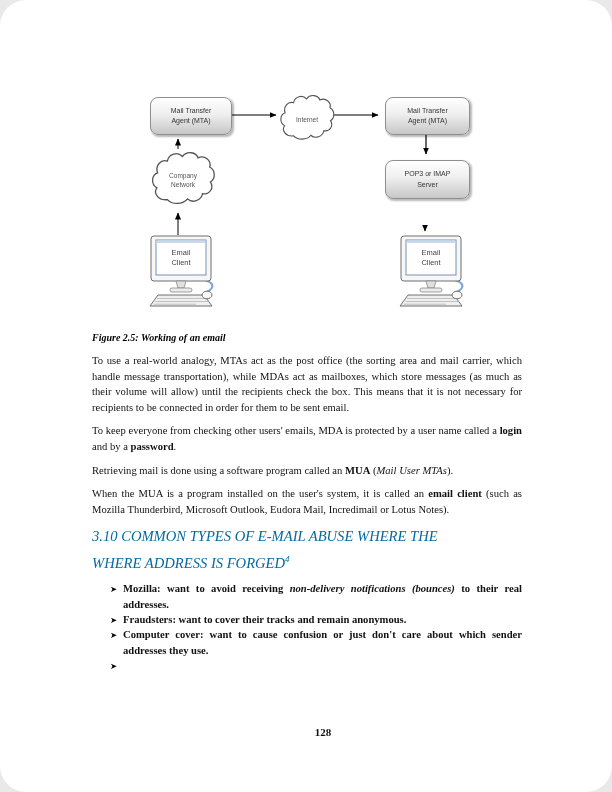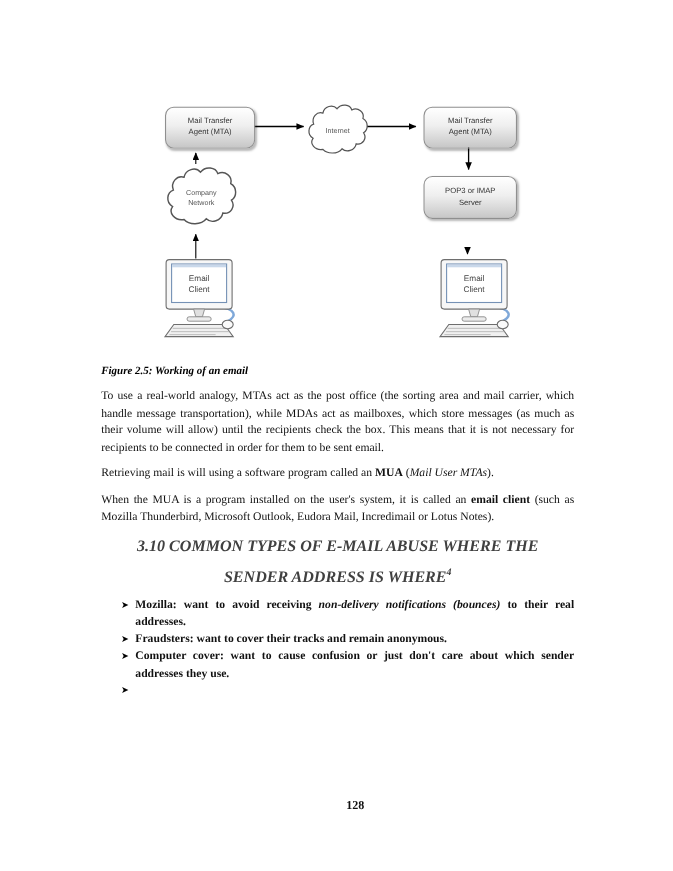--- a/index.html
+++ b/index.html
@@ -4,20 +4,21 @@
 <style>
   html,body{margin:0;padding:0;background:#e9e9e9;}
   .page{
     position:relative;
     width:612px;height:792px;
     margin:0 auto;
     background:#ffffff;
     font-family:"Liberation Serif", serif;
     color:#111;
     overflow:hidden;
+    border-radius:26px;
   }
   
   .diagram{position:relative;width:612px;height:232px;margin-top:88px;}
   .dbox{
     position:absolute;
     border:1px solid #8f8f8f;
     border-radius:8px;
     background:linear-gradient(#ffffff 0%, #efefef 45%, #c7c7c7 100%);
     box-shadow:1.5px 1.5px 2px rgba(0,0,0,.28);
     display:flex;flex-direction:column;align-items:center;justify-content:center;
@@ -40,21 +41,21 @@
     font-size:10px;font-weight:bold;font-style:italic;color:#000;
   }
   .bodytext{margin:0 120px 0 92px;width:430px;}
   .bodytext p{
     margin:0 0 8px 0;
     font-size:10.6px;line-height:15.6px;text-align:justify;
   }
   h2.section{
     margin:5px 0 7px 0;
     font-size:14.6px;line-height:22.5px;
-    font-weight:bold;font-style:italic;color:#404040;text-align:center;
+    font-weight:normal;font-style:italic;color:#0369a1;
   }
   h2.section .hline{display:block;}
   h2.section sup{font-size:9px;}
   .blist{margin:2px 0 0 0;}
   .li{
     position:relative;
     padding-left:31px;
     font-size:10.6px;line-height:15.4px;
     text-align:justify;
   }
@@ -166,29 +167,30 @@
     </div>
 
   </div>
 
   <div class="caption">Figure 2.5: Working of an email</div>
 
   <div class="bodytext">
 
     <p>To use a real-world analogy, MTAs act as the post office (the sorting area and mail carrier, which handle message transportation), while MDAs act as mailboxes, which store messages (as much as their volume will allow) until the recipients check the box. This means that it is not necessary for recipients to be connected in order for them to be sent email.</p>
 
-
-    <p><span>Retrieving mail is will using a software program called an </span><b>MUA</b><span> (</span><i>Mail User MTAs</i><span>).</span></p>
+    <p><span>To keep everyone from checking other users' emails, MDA is protected by a user name called a </span><b>login</b><span> and by a </span><b>password</b><span>.</span></p>
+
+    <p><span>Retrieving mail is done using a software program called an </span><b>MUA</b><span> (</span><i>Mail User MTAs</i><span>).</span></p>
 
     <p><span>When the MUA is a program installed on the user's system, it is called an </span><b>email client</b><span> (such as Mozilla Thunderbird, Microsoft Outlook, Eudora Mail, Incredimail or Lotus Notes).</span></p>
 
     <h2 class="section">
       <span class="hline">3.10 COMMON TYPES OF E-MAIL ABUSE WHERE THE</span>
       <span class="hline">
-        <span>SENDER ADDRESS IS WHERE</span><sup>4</sup>
+        <span>WHERE ADDRESS IS FORGED</span><sup>4</sup>
       </span>
     </h2>
 
     <div class="blist">
 
       <div class="li">
         <span class="bullet">➤</span>
         <span class="li-text"><b>Mozilla:</b><span> want to avoid receiving </span><i>non-delivery notifications (bounces)</i><span> to their real addresses.</span></span>
       </div>
 

